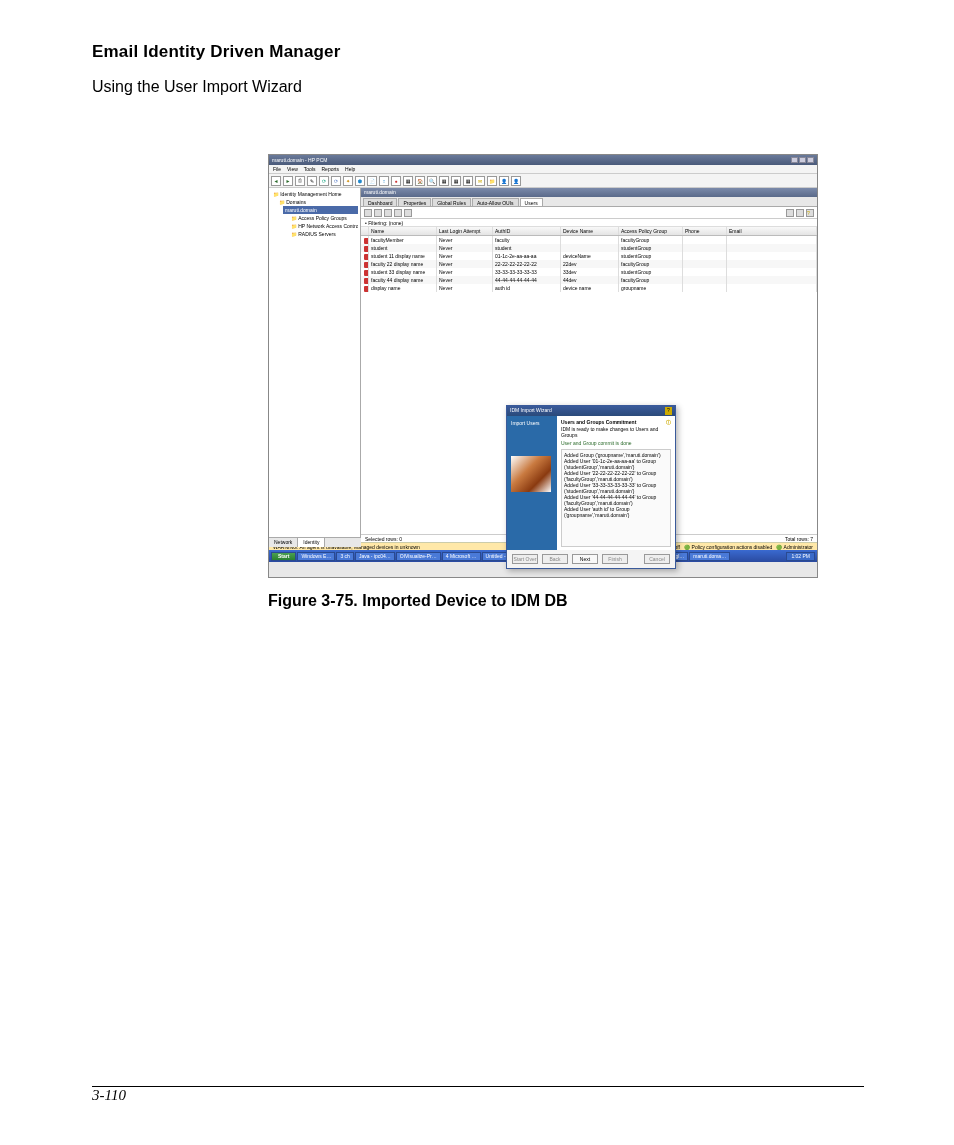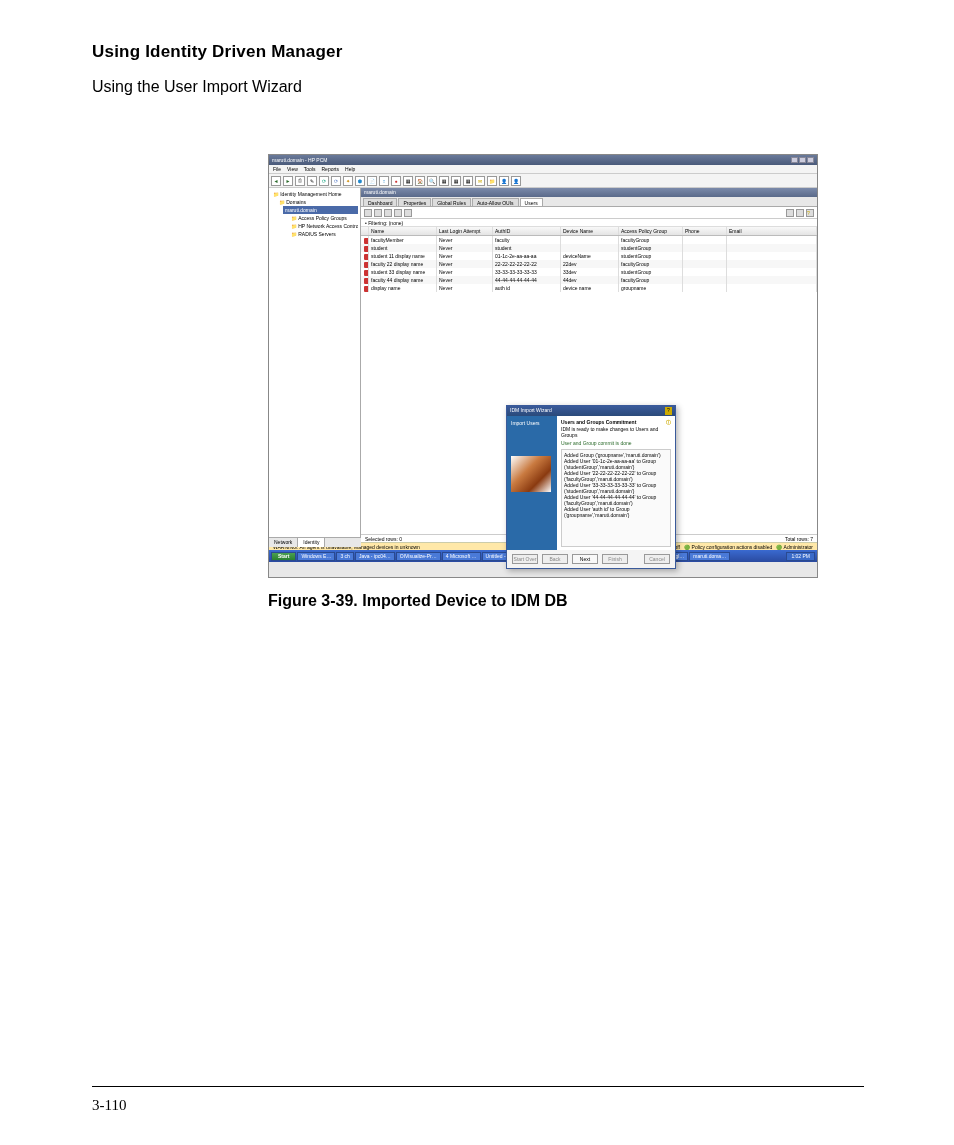--- a/index.html
+++ b/index.html
@@ -285,28 +285,28 @@
   .tk-time { margin-left: auto; background: #3a6ac8; padding: 1px 4px; }
   
   .page-rule {
     border-top: 1px solid #000;
     margin-top: 476px;
     width: 772px;
   }
   .page-num {
     font-family: "Times New Roman", serif;
     font-size: 15px;
-    margin-top: 10px;
+    font-style: italic;
   }
 </style>
 </head>
 <body>
 
 <div class="page">
-  <div class="header-title">Using Identity Driven Manager</div>
+  <div class="header-title">Email Identity Driven Manager</div>
   <div class="header-sub">Using the User Import Wizard</div>
 
   <div class="figure-wrap">
     <div class="screenshot">
 
       <div class="win-title">
         <span>maruti.domain - HP PCM</span>
         <div class="win-ctrls">
           <div class="win-ctrl"></div>
           <div class="win-ctrl"></div>
@@ -548,17 +548,17 @@
             <div class="tk-item">Command Pr…</div>
             <div class="tk-item">2 TextPad</div>
             <div class="tk-item">Logout - Googl…</div>
             <div class="tk-item">maruti.doma…</div>
           </div>
         <div class="tk-item tk-time">1:02 PM</div>
       </div>
     </div>
   </div>
 
-  <div class="figure-caption">Figure 3-39. Imported Device to IDM DB</div>
+  <div class="figure-caption">Figure 3-75. Imported Device to IDM DB</div>
 
   <div class="page-rule"></div>
   <div class="page-num">3-110</div>
 </div>
 
 </body></html>

